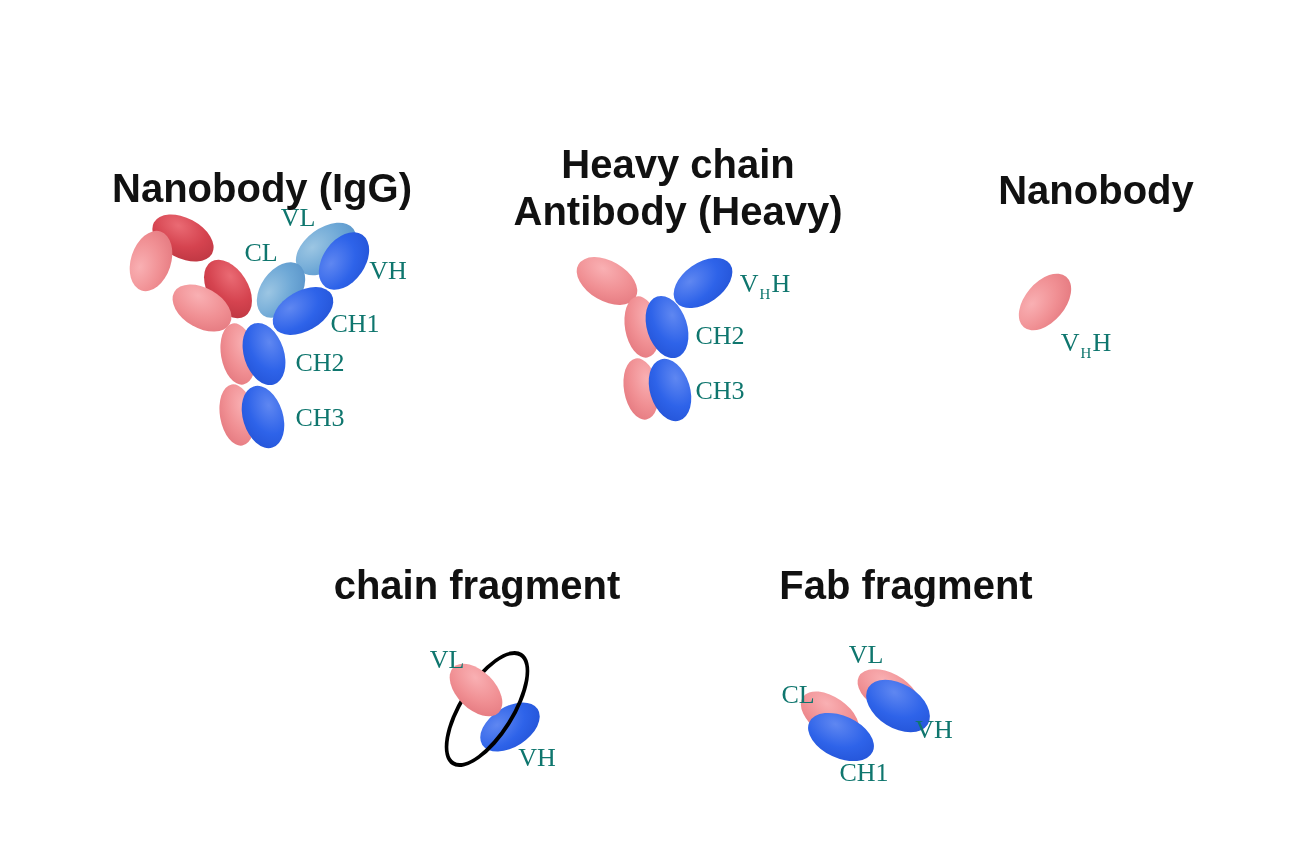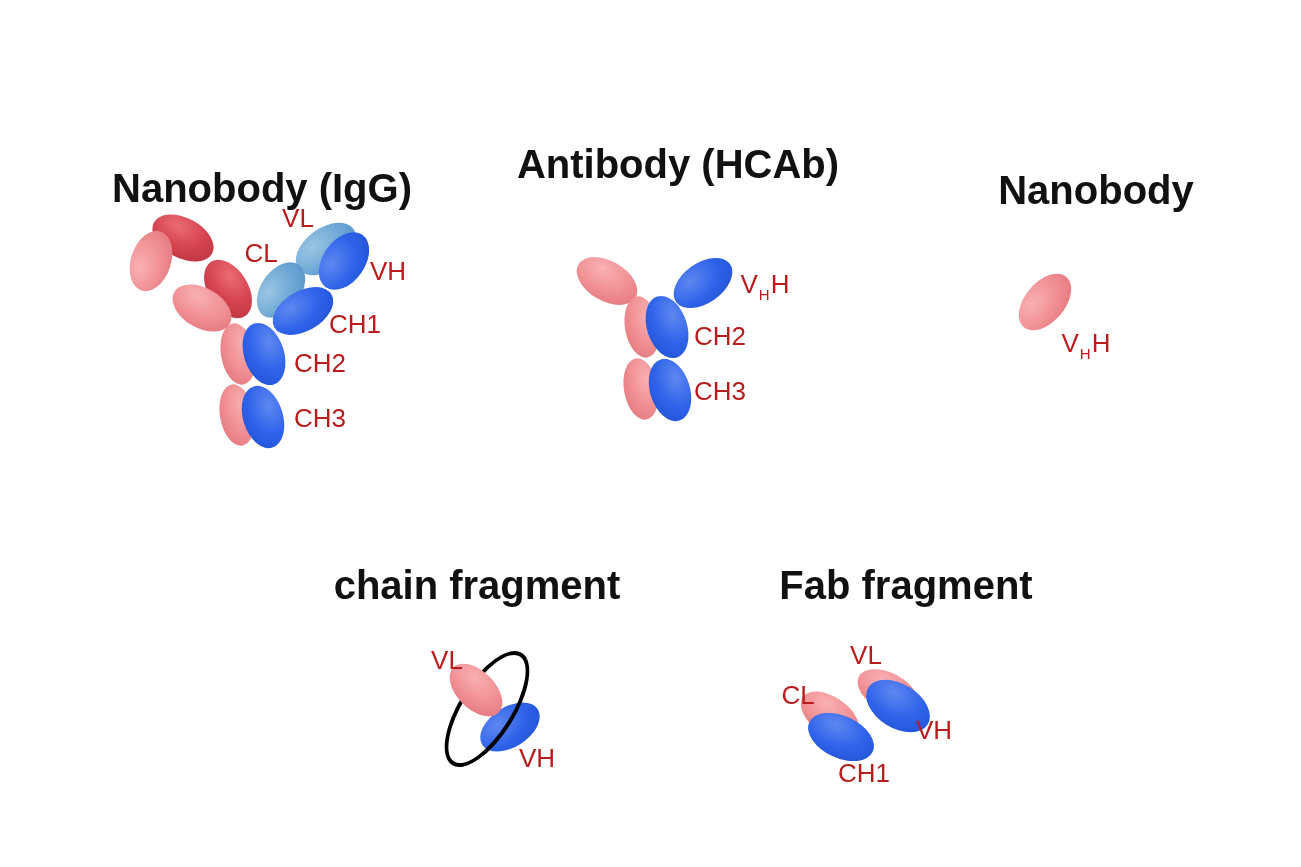--- a/index.html
+++ b/index.html
@@ -23,22 +23,23 @@
     white-space: nowrap;
     text-align: center;
     line-height: 1.18;
   }
   .title span { display: block; }
   .lbl {
     position: absolute;
     transform: translate(-50%, -50%);
     font-size: 26px;
     font-weight: 400;
-    color: #b91c1c;
+    color: #0f766e;
     white-space: nowrap;
+    font-family: Liberation Serif, serif;
   }
   .sub {
     font-size: 15px;
     position: relative;
     top: 7px;
     margin: 0 1px;
   }
   .e {
     position: absolute;
     border-radius: 50%;
@@ -81,21 +82,22 @@
     <div class="lbl" style="left:298px; top:218px;">VL</div>
     <div class="lbl" style="left:261px; top:253px;">CL</div>
     <div class="lbl" style="left:388px; top:271px;">VH</div>
     <div class="lbl" style="left:355px; top:324px;">CH1</div>
     <div class="lbl" style="left:320px; top:363px;">CH2</div>
     <div class="lbl" style="left:320px; top:418px;">CH3</div>
   </section>
 
   <section>
     <h2 class="title" style="left:678px; top:108px;">
-      <span>Antibody (HCAb)</span>
+      <span>Heavy chain</span>
+      <span>Antibody (Heavy)</span>
     </h2>
 
     <div class="e lp" style="left:574px; top:261px; width:66px; height:40px; transform:rotate(30deg);"></div>
     <div class="e db" style="left:670px; top:263px; width:66px; height:40px; transform:rotate(-35deg);"></div>
     <div class="e lp" style="left:611px; top:310px; width:62px; height:34px; transform:rotate(80deg);"></div>
     <div class="e db" style="left:635px; top:307px; width:64px; height:40px; transform:rotate(72deg);"></div>
     <div class="e lp" style="left:610px; top:372px; width:62px; height:34px; transform:rotate(80deg);"></div>
     <div class="e db" style="left:638px; top:370px; width:64px; height:40px; transform:rotate(73deg);"></div>
 
     <div class="lbl" style="left:765px; top:284px;">

